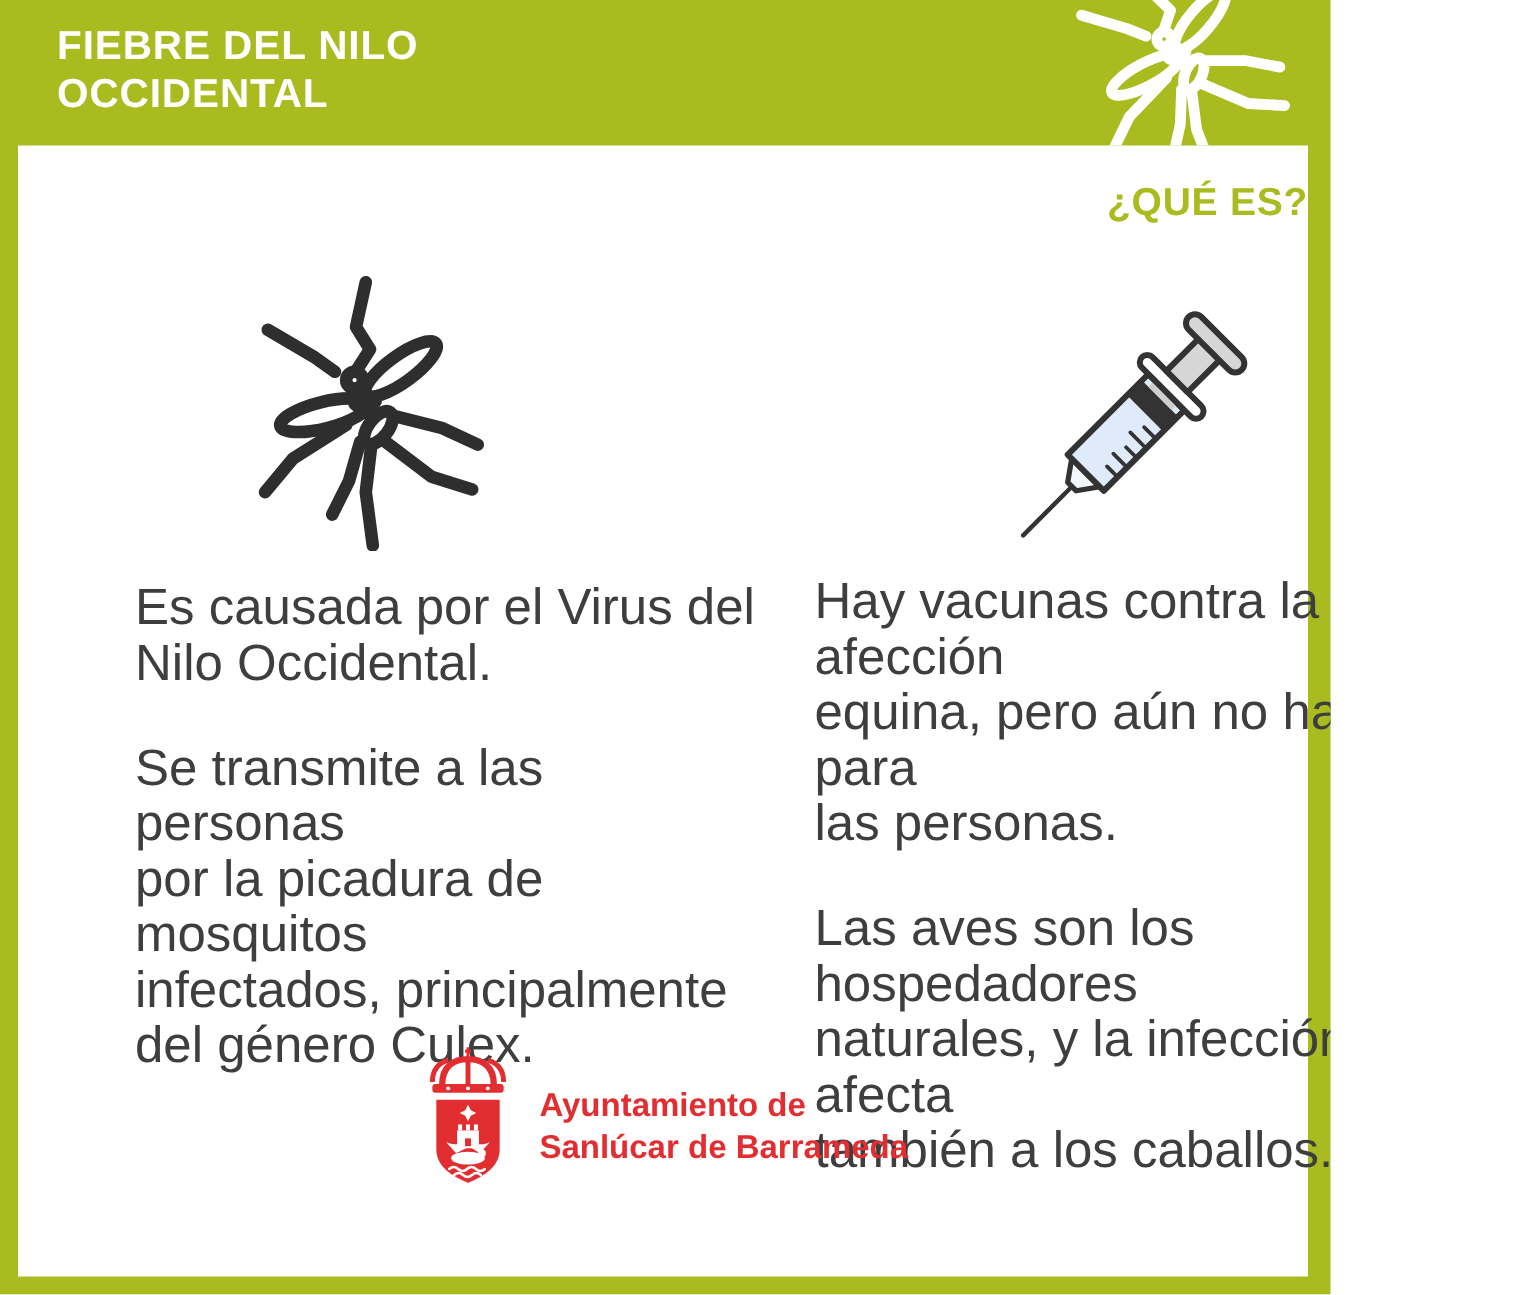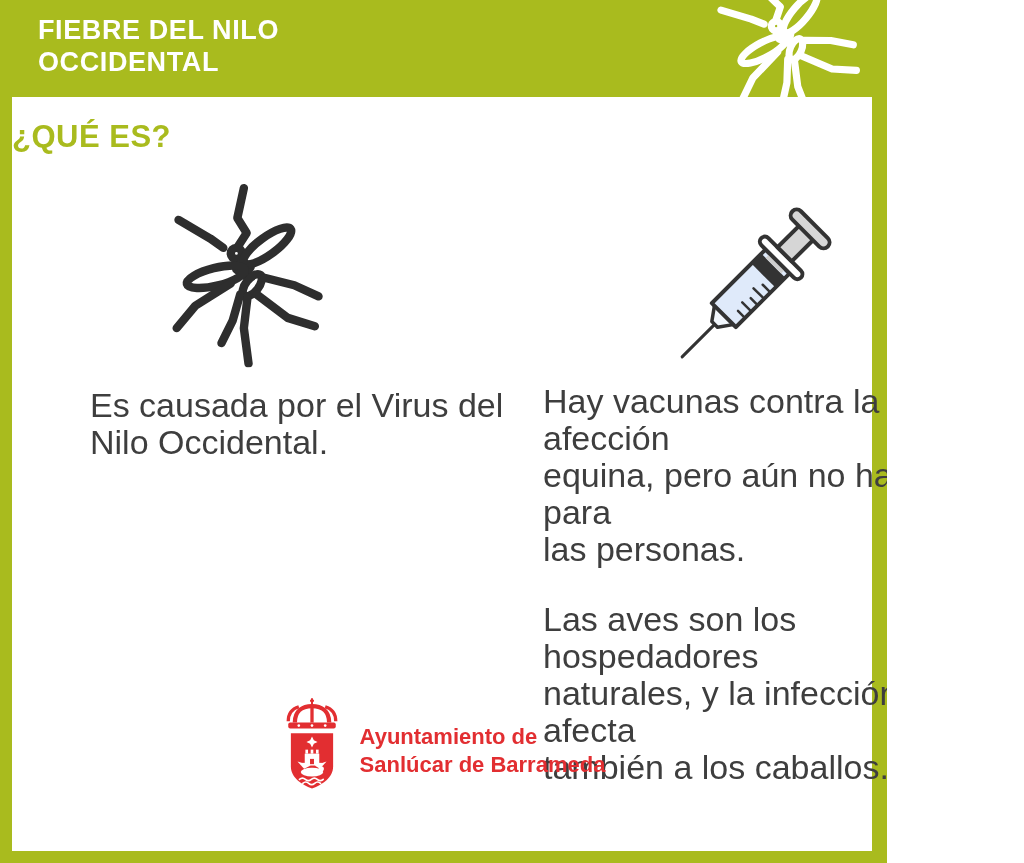--- a/index.html
+++ b/index.html
@@ -24,22 +24,22 @@
   .header-mosquito{
     position:absolute;right:22px;top:-38px;width:160px;height:160px;
     color:#ffffff;transform:rotate(-14deg);
   }
   
   .content{
     position:absolute;top:97px;left:12px;right:15px;bottom:12px;
     background:#ffffff;
   }
   .section-title{
-    position:absolute;top:22px;left:0;right:0;margin:0;text-align:left;
-    color:var(--green);font-size:31px;font-weight:bold;letter-spacing:0.5px;
+    position:absolute;top:22px;left:0;right:0;margin:0;text-align:right;
+    color:var(--green);font-size:26px;font-weight:bold;letter-spacing:0.5px;
   }
   .mosquito-art{
     position:absolute;left:146px;top:78px;width:168px;height:198px;
     color:var(--ink);
   }
   .syringe-art{
     position:absolute;left:638px;top:92px;width:200px;height:200px;
   }
   .text-col{position:absolute;}
   .text-col.left{left:78px;top:290px;width:420px;}
@@ -117,20 +117,24 @@
         <rect x="133" y="89" width="6" height="22" fill="#cfcfcf"></rect>
         <rect x="139" y="72" width="10" height="56" rx="5" fill="#ffffff" stroke="#333333" stroke-width="4"></rect>
         <rect x="149" y="90" width="31" height="20" fill="#d6d6d6" stroke="#333333" stroke-width="4"></rect>
         <rect x="179" y="75" width="12" height="50" rx="6" fill="#d6d6d6" stroke="#333333" stroke-width="4"></rect>
       </g>
     </svg>
 
     <div class="text-col left">
       <p>Es causada por el Virus del
 Nilo Occidental.</p>
+      <p>Se transmite a las personas
+por la picadura de mosquitos
+infectados, principalmente
+del género Culex.</p>
     </div>
 
     <div class="text-col right">
       <p>Hay vacunas contra la afección
 equina, pero aún no hay para
 las personas.</p>
       <p>Las aves son los hospedadores
 naturales, y la infección afecta
 también a los caballos.</p>
     </div>

